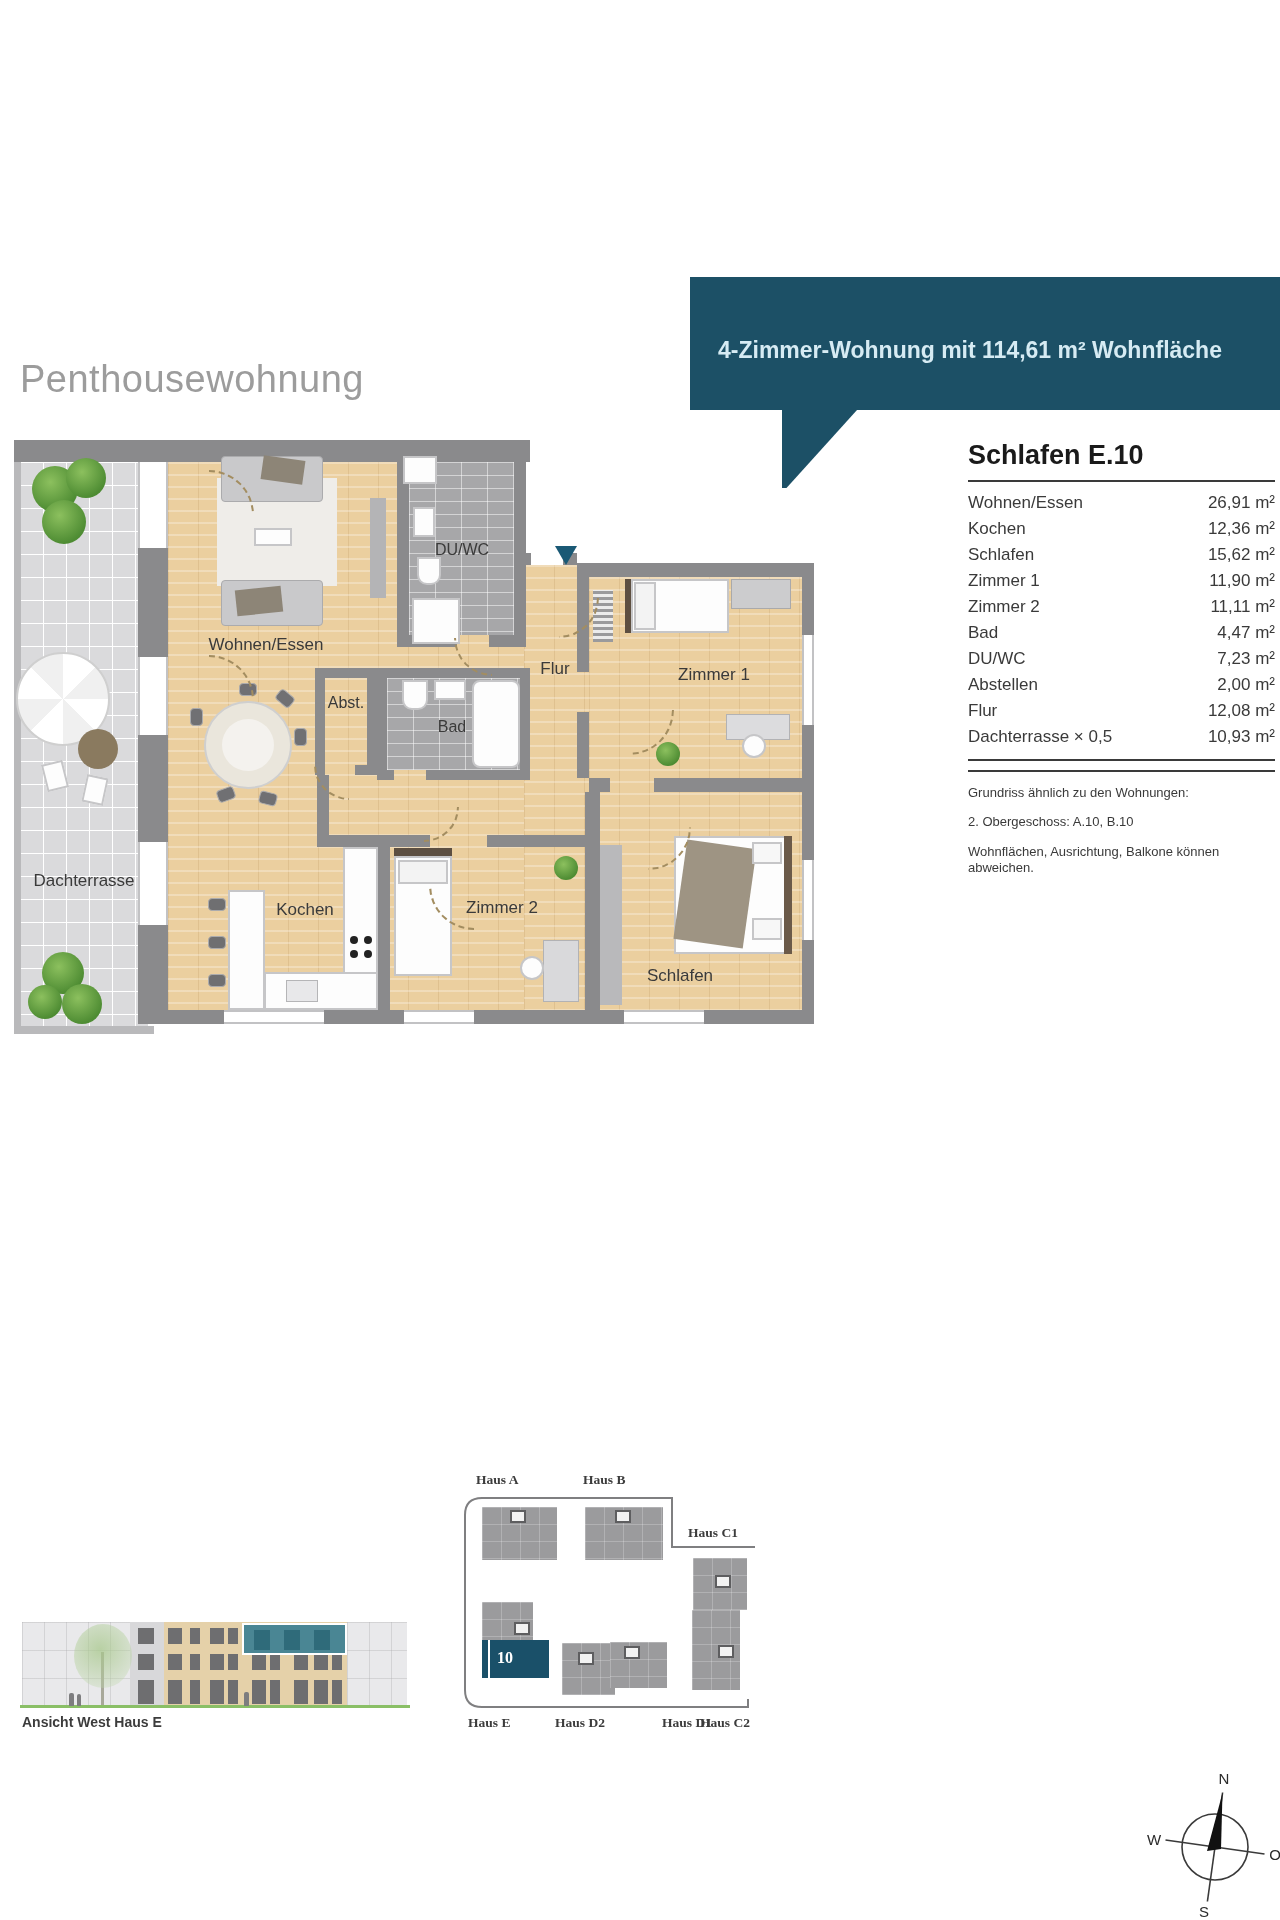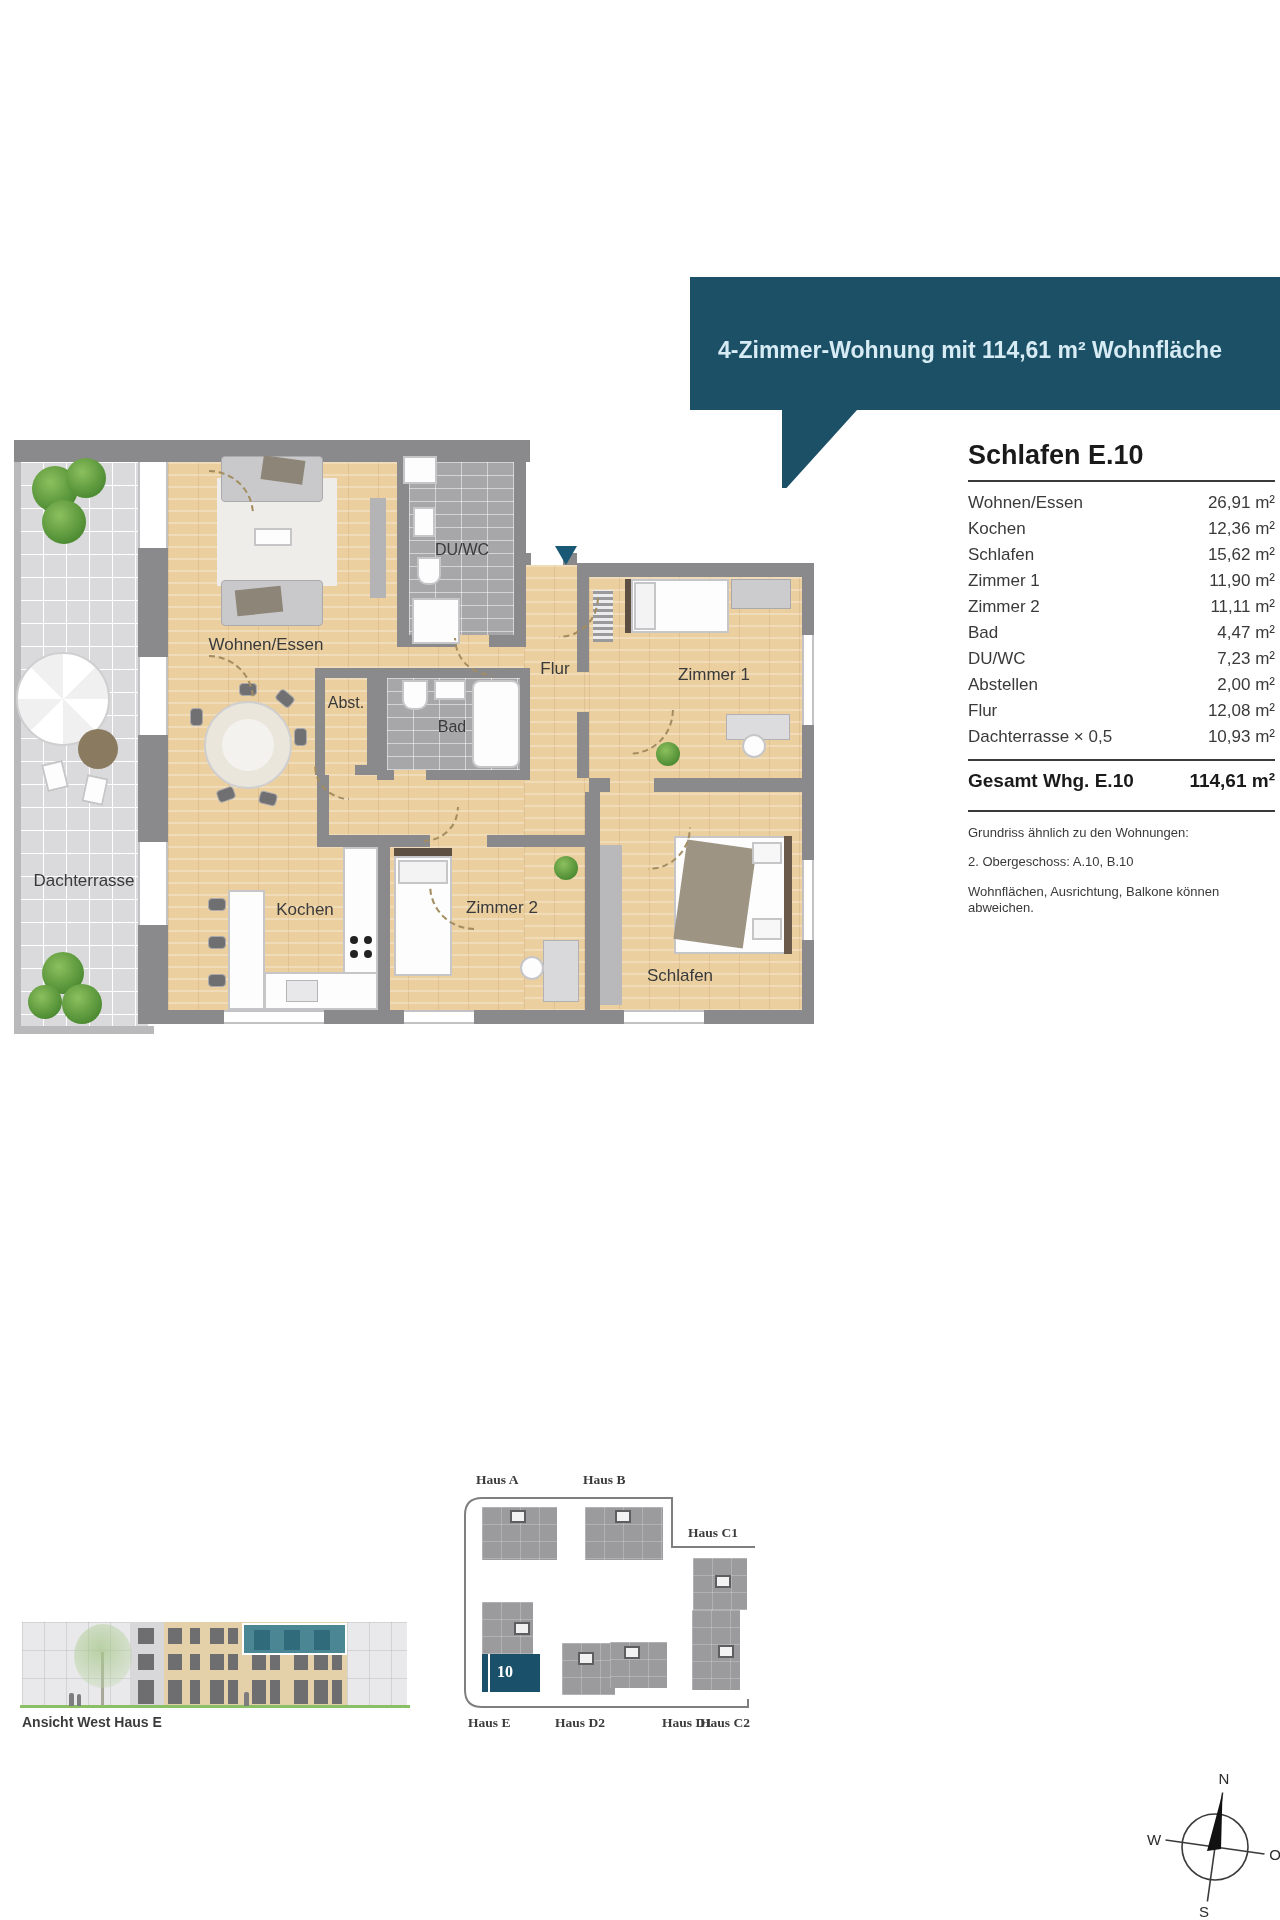--- a/index.html
+++ b/index.html
@@ -45,40 +45,41 @@
   #infotable .total{display:flex;justify-content:space-between;font-size:19px;font-weight:bold;color:#1a1a1a;
         padding:9px 0;}
   #infotable .note{font-size:13px;line-height:1.25;margin-top:13px;width:262px;}
   
   #siteplan{position:absolute;left:430px;top:1440px;width:360px;height:310px;font-family:Liberation Serif, serif;}
   .hsLabel{position:absolute;font-size:13.5px;font-weight:bold;color:#3c3c3c;white-space:nowrap;}
   .bldg{position:absolute;background:#9b9b9d;
         background-image:linear-gradient(rgba(255,255,255,.22) 1px,transparent 1px),linear-gradient(90deg,rgba(255,255,255,.22) 1px,transparent 1px);
         background-size:19px 17px;}
   .core{position:absolute;width:16px;height:13px;background:#f2f2f2;border:2px solid #5e5e60;box-sizing:border-box;}
-  #unit10{position:absolute;left:52px;top:200px;width:58px;height:38px;background:#1a5069;margin-top:14px;}
+  #unit10{position:absolute;left:52px;top:200px;width:67px;height:38px;background:#1a5069;}
   #unit10 .n{position:absolute;left:15px;top:9px;color:#ffffff;font-weight:bold;font-size:16px;}
   #unit10 .line{position:absolute;left:6px;top:0;width:2px;height:38px;background:#ffffff;}
   
   #elevation{position:absolute;left:14px;top:1590px;width:400px;height:150px;}
   .ewin{position:absolute;background:#6e6e70;}
   .bgb{position:absolute;background-color:#e9e9eb;
         background-image:linear-gradient(rgba(170,170,172,.35) 1px,transparent 1px),linear-gradient(90deg,rgba(170,170,172,.35) 1px,transparent 1px);
         background-size:22px 28px;}
   #elev-label{position:absolute;left:8px;top:124px;font-size:14px;font-weight:bold;color:#3c3c3c;}
   .person{position:absolute;width:5px;height:13px;background:#7d7d7f;border-radius:2px 2px 0 0;}
   
   #compass{position:absolute;left:1140px;top:1762px;}
   #compass text{font-size:15px;fill:#2b2b2b;font-family:"Liberation Sans",sans-serif;}
 </style>
 </head>
 <body>
 
 <div id="page">
 
+  <div id="page-title">Penthousewohnung</div>
 
   <div id="banner">
     <div class="bl" style="position:absolute;left:28px;top:58px;">4-Zimmer-Wohnung mit 114,61 m² Wohnfläche</div>
   </div>
   <div id="banner-tail"></div>
 
   <div id="floorplan">
 
     <div class="tilesT" style="left:6px;top:22px;width:128px;height:566px;"></div>
     <div class="lwall" style="left:0px;top:22px;width:7px;height:572px;"></div>
@@ -264,24 +265,20 @@
       <div class="trow">
           <span>Flur</span>
           <span>12,08 m²</span>
         </div>
       <div class="trow">
           <span>Dachterrasse × 0,5</span>
           <span>10,93 m²</span>
         </div>
     </div>
     <div class="rule"></div>
-    <div class="total">
-      <span>Gesamt Whg. E.10</span>
-      <span>114,61 m²</span>
-    </div>
     <div class="rule"></div>
     <div class="note">Grundriss ähnlich zu den Wohnungen:</div>
     <div class="note">2. Obergeschoss:  A.10, B.10</div>
     <div class="note">Wohnflächen, Ausrichtung, Balkone können abweichen.</div>
   </div>
 
   <div id="siteplan">
     <svg width="360" height="310" style="position:absolute;left:0;top:0;">
       <path d="M325,107 H242 V58 H52 Q35,58 35,75 V250 Q35,267 52,267 H318 V259" fill="none" stroke="#7f7f81" stroke-width="2"></path>
     </svg>

